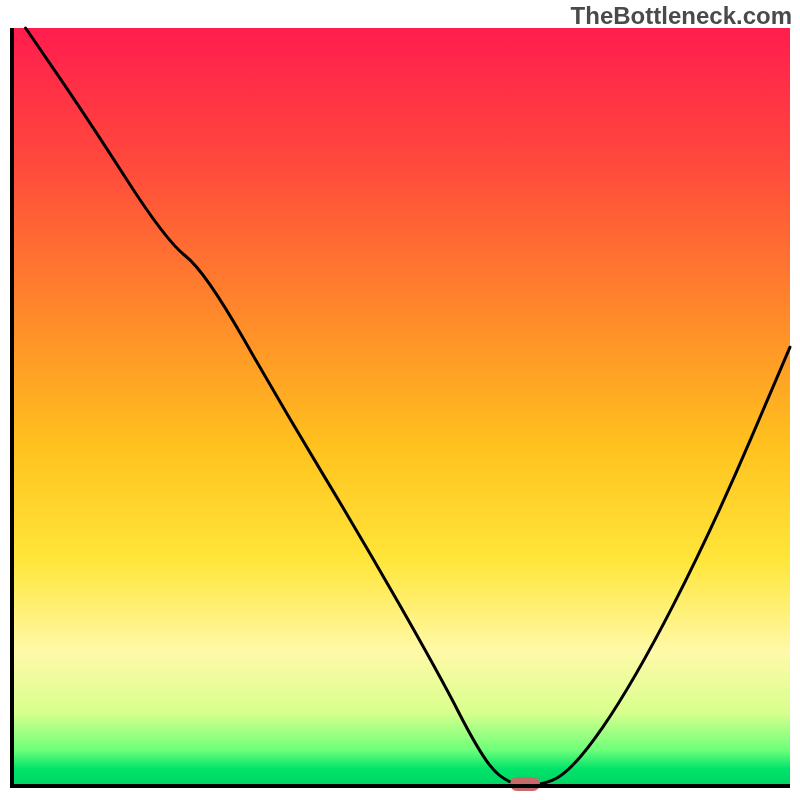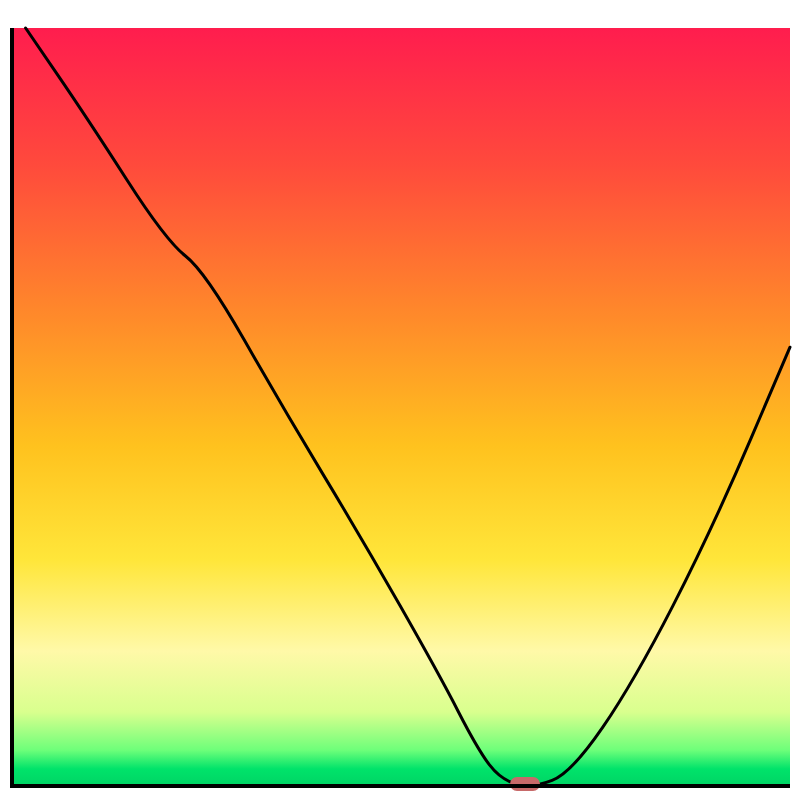--- a/index.html
+++ b/index.html
@@ -84,20 +84,21 @@
     border-radius: 7px;
     background: #c76a6a;
     transform: translate(-50%, -50%);
   }
 </style>
 </head>
 <body>
 
 <div class="container">
 
+  <div class="watermark">TheBottleneck.com</div>
 
   <div class="plot-frame">
     <div class="gradient"></div>
 
     <svg class="curve" viewBox="0 0 780 760" preserveAspectRatio="none">
       <path id="curve-path" fill="none" stroke="#000" stroke-width="3" stroke-linecap="round" stroke-linejoin="round" d="M 15.6 0.0 Q 15.6 0.0 46.8 45.6 Q 78.0 91.2 117.0 152.0 Q 156.0 212.8 175.5 228.0 Q 195.0 243.2 234.0 311.6 Q 273.0 380.0 312.0 444.6 Q 351.0 509.2 390.0 577.6 Q 429.0 646.0 448.5 684.0 Q 468.0 722.0 479.7 737.2 Q 491.4 752.4 507.0 756.2 Q 522.6 760.0 542.1 752.4 Q 561.6 744.8 592.8 699.2 Q 624.0 653.6 663.0 577.6 Q 702.0 501.6 741.0 410.4 T 780.0 319.2"></path>
     </svg>
 
     <div class="marker" id="marker" style="left: 514.8px; top: 756.2px; background: rgb(199, 106, 106);"></div>
 

